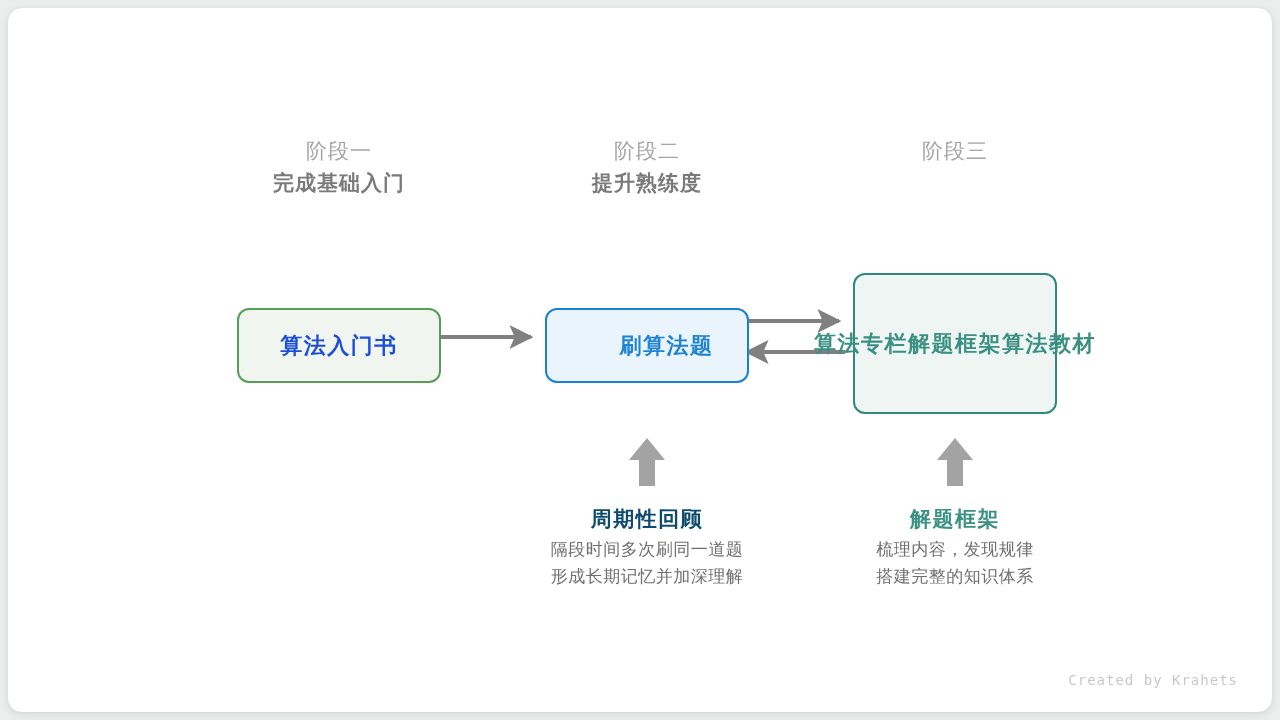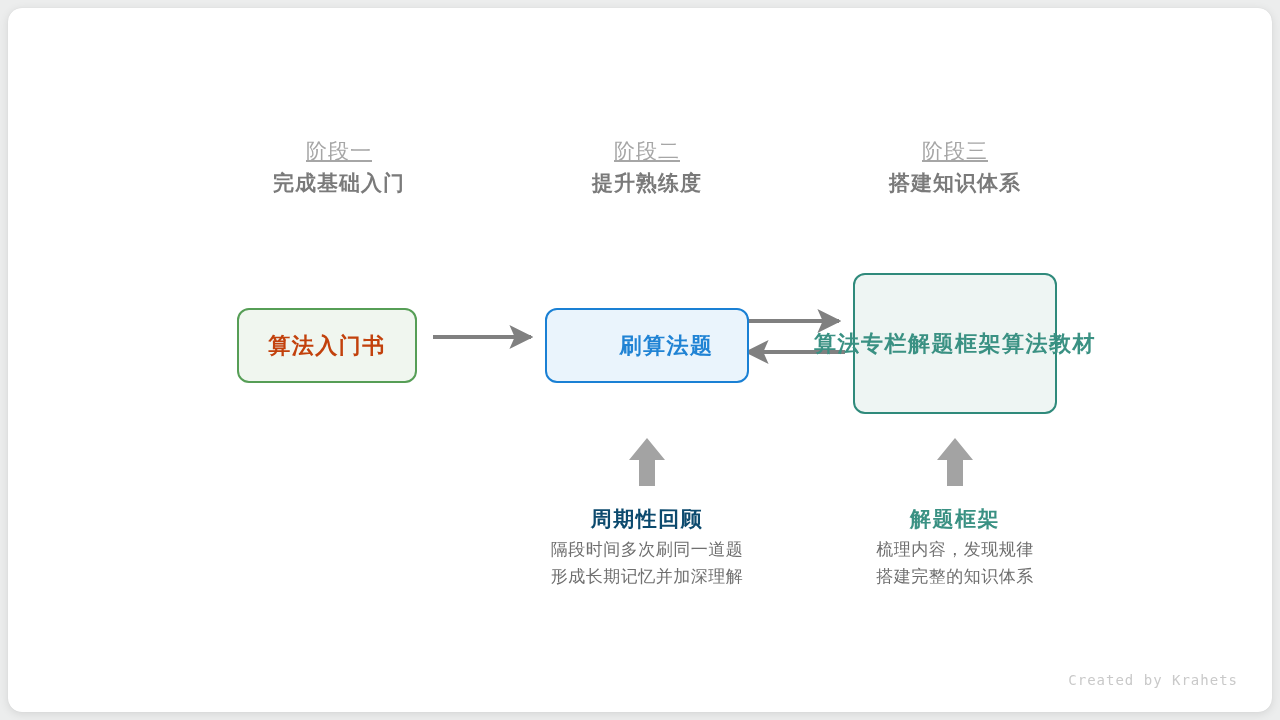--- a/index.html
+++ b/index.html
@@ -31,21 +31,20 @@
     position: absolute;
     width: 260px;
     text-align: center;
   }
   .stage-sub {
     font-size: 21px;
     color: #a6a6a6;
     line-height: 30px;
     letter-spacing: 1px;
     white-space: nowrap;
-    text-decoration: underline;
   }
   .stage-title {
     font-size: 21px;
     font-weight: bold;
     color: #7a7a7a;
     line-height: 34px;
     letter-spacing: 1px;
     white-space: nowrap;
   }
 
@@ -64,24 +63,24 @@
     font-size: 22px;
     letter-spacing: 1.5px;
   }
   .node .line {
     line-height: 37px;
     white-space: nowrap;
   }
 
   #node-book {
     left: 229px; top: 300px;
-    width: 180px; height: 75px;
+    width: 204px; height: 75px;
     border-color: #569e56;
     background: #f0f6ef;
-    color: #c2410c;
+    color: #1d4ed8;
   }
   #node-practice {
     left: 537px; top: 300px;
     width: 204px; height: 75px;
     border-color: #1a80d4;
     background: #eaf4fc;
     color: #2083d4;
     padding-left: 39px;
   }
   #node-resources {
@@ -148,21 +147,20 @@
   <div class="stage-col" style="left:201px; top:128px;">
     <div class="stage-sub">阶段一</div>
     <div class="stage-title">完成基础入门</div>
   </div>
   <div class="stage-col" style="left:509px; top:128px;">
     <div class="stage-sub">阶段二</div>
     <div class="stage-title">提升熟练度</div>
   </div>
   <div class="stage-col" style="left:817px; top:128px;">
     <div class="stage-sub">阶段三</div>
-    <div class="stage-title">搭建知识体系</div>
   </div>
 
   <svg id="connectors" viewBox="0 0 1264 704">
     <defs>
       <marker id="head-right" viewBox="0 0 10 10" refX="9" refY="5" markerWidth="6" markerHeight="6" orient="auto-start-reverse">
         <path d="M 0 0 L 10 5 L 0 10 L 2.2 5 z" fill="#808080"></path>
       </marker>
     </defs>
 
     <line x1="425" y1="329" x2="523" y2="329" stroke="#808080" stroke-width="4" marker-end="url(#head-right)"></line>

